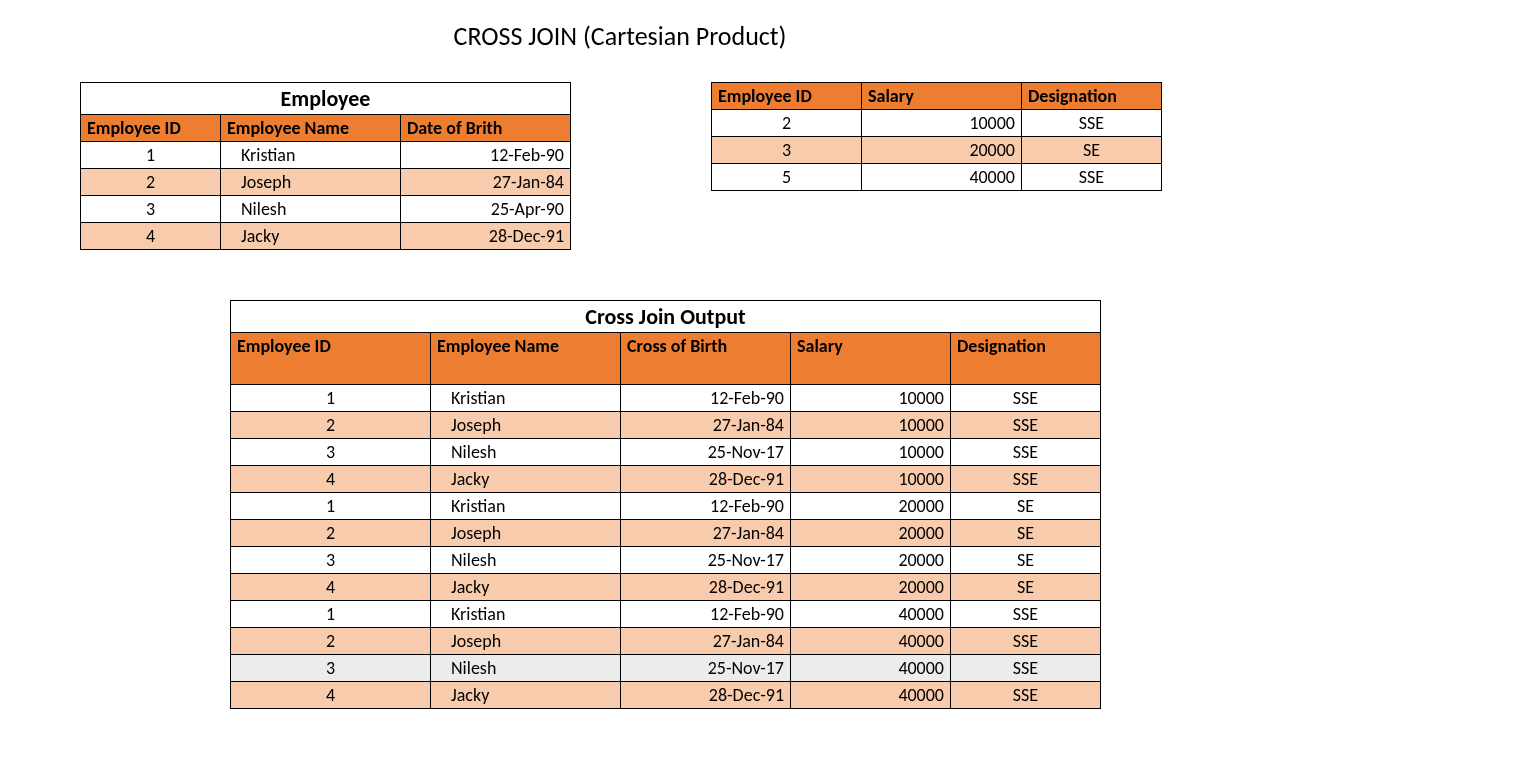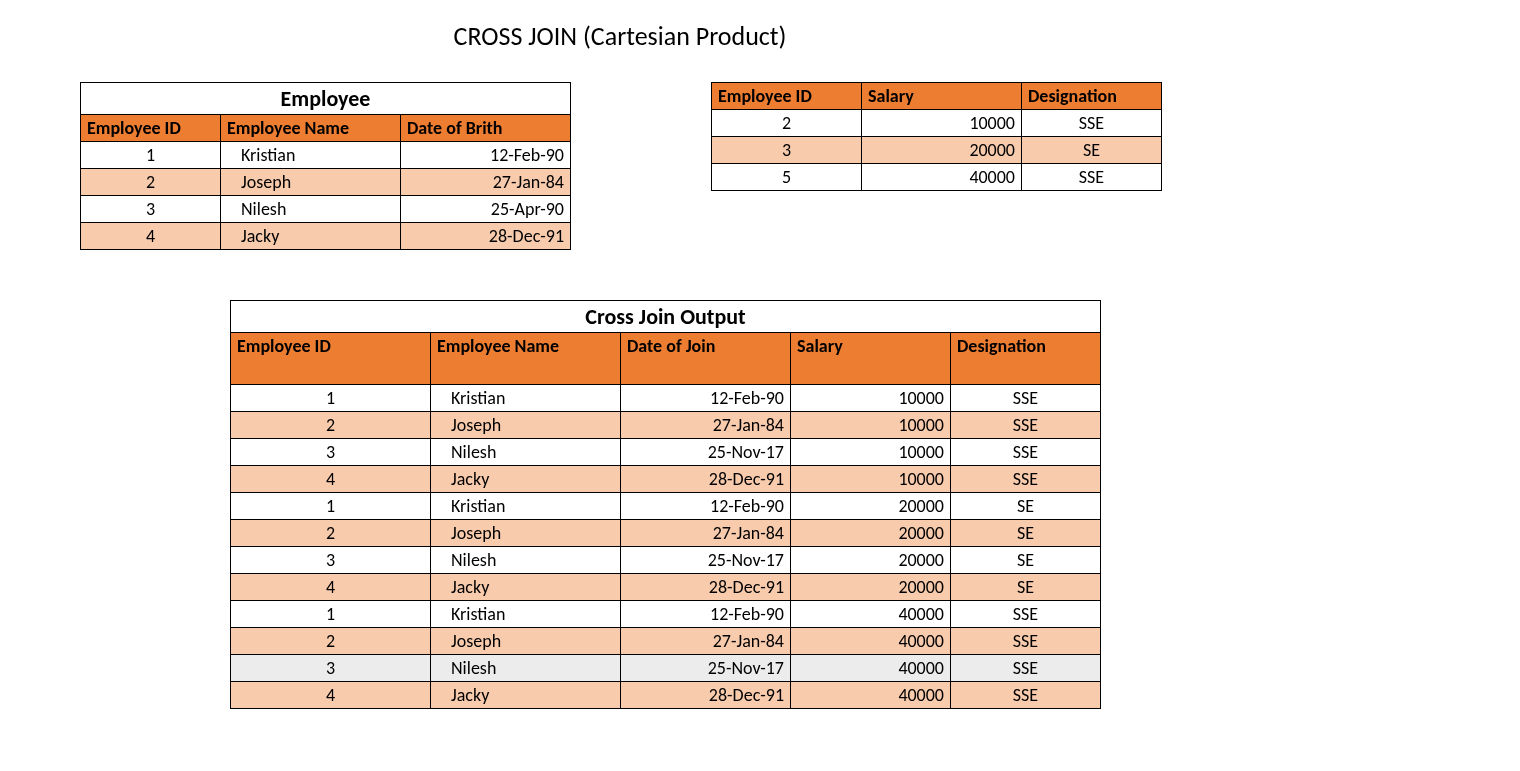--- a/index.html
+++ b/index.html
@@ -161,21 +161,21 @@
         <col class="c4">
         <col class="c5">
       </colgroup>
     <tbody>
         <tr>
           <th colspan="5" class="table-title">Cross Join Output</th>
         </tr>
     <tr>
       <th class="col-header">Employee ID</th>
       <th class="col-header">Employee Name</th>
-      <th class="col-header">Date of Join</th>
+      <th class="col-header">Cross of Birth</th>
       <th class="col-header">Salary</th>
       <th class="col-header">Designation</th>
     </tr>
     </tbody>
       <tbody id="out-body">
         <tr class="row-odd">
           <td class="center">1</td>
           <td class="left">Kristian</td>
           <td class="right">12-Feb-90</td>
           <td class="right">10000</td>

